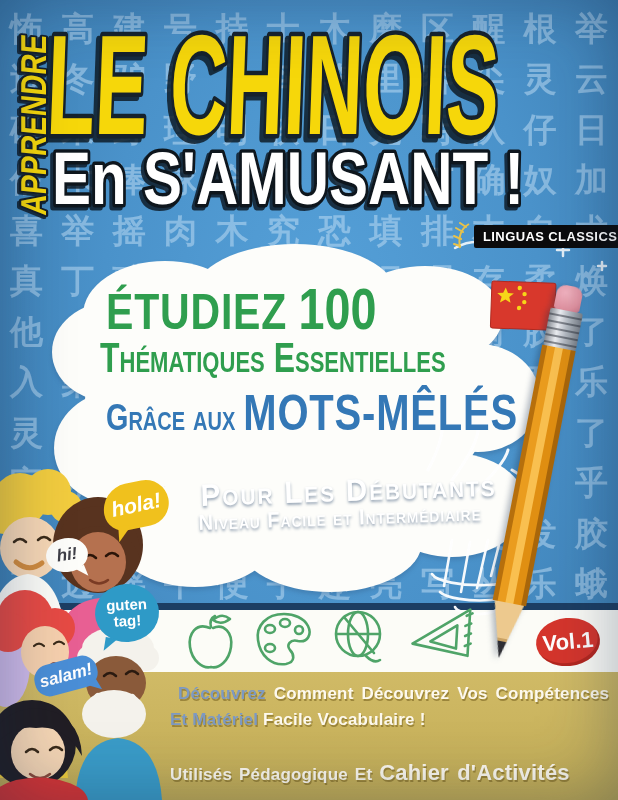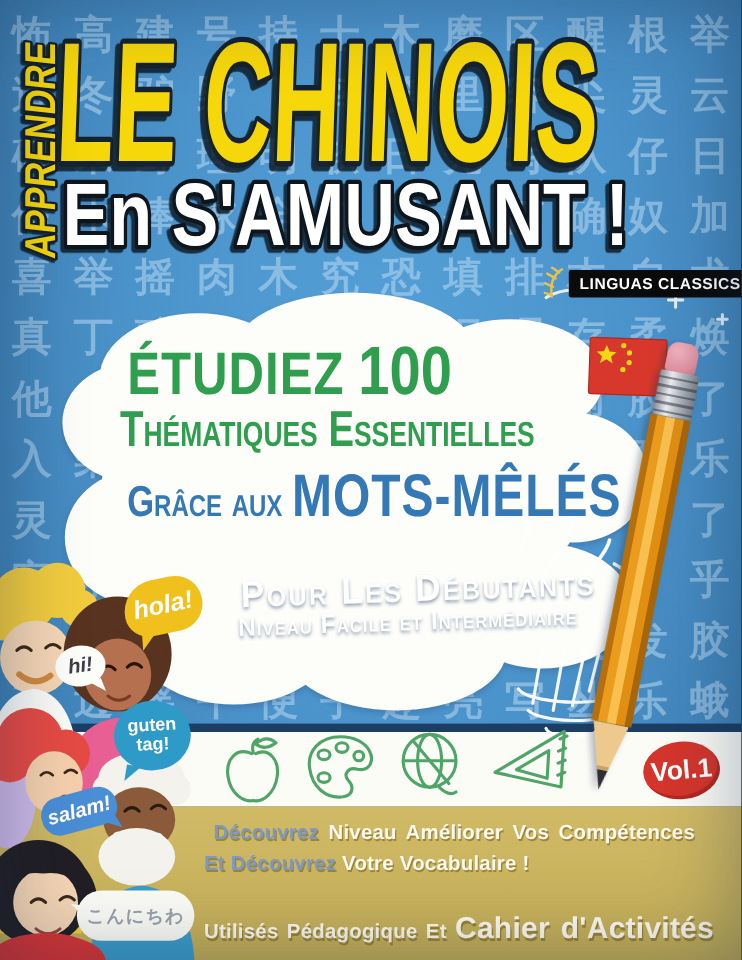--- a/index.html
+++ b/index.html
@@ -19,21 +19,21 @@
   .khaki{position:absolute;left:0;top:672px;width:618px;height:128px;z-index:2;
     background:linear-gradient(180deg,#d0ba66,#c3ad55);}
   .bl{position:absolute;left:170px;white-space:nowrap;font-weight:bold;font-size:17px;
     color:#fdf9ee;text-shadow:1px 2px 0 rgba(115,92,28,.55);letter-spacing:.2px;}
   .bl .lead{color:#7d99c2;}
   .bl .big{font-size:25px;}
   .l1{top:12px;left:178px;word-spacing:3px;}
   .l2{top:38px;}
   .l3{top:60px;word-spacing:7px;}
   .l4{top:88px;word-spacing:2px;}
-  .l4 .big{font-size:25px;}
+  .l4 .big{font-size:22px;}
   
   #art{position:absolute;left:0;top:0;z-index:3;}
   
   .titleSvg{position:absolute;overflow:visible;z-index:4;}
   #titleMain{left:42px;top:6px;filter:drop-shadow(-4px 4px 0 rgba(14,28,40,.85));}
   #titleSub{left:46px;top:142px;filter:drop-shadow(-3px 3px 0 rgba(10,20,30,.8));}
   #titleVert{left:8px;top:28px;filter:drop-shadow(-2px 2px 0 rgba(10,20,30,.8));}
   
   .badge{position:absolute;left:452px;top:222px;z-index:4;display:flex;align-items:center;gap:2px;}
   .badge-label{background:#0b0b0c;color:#fff;font-weight:bold;font-size:13px;
@@ -268,22 +268,22 @@
         <span>写</span>
         <span>丛</span>
         <span>乐</span>
         <span>蛾</span>
       </div>
     </div>
 
   <div class="navy-line"></div>
   <div class="white-strip"></div>
   <div class="khaki">
-    <div class="bl l1"><span class="lead">Découvrez</span> <span>Niveau Améliorer Vos Compétences</span></div>
-    <div class="bl l2"><span class="lead">Et Découvrez</span> <span>Votre Vocabulaire !</span></div>
+    <div class="bl l1"><span class="lead">Découvrez</span> <span>Comment Découvrez Vos Compétences</span></div>
+    <div class="bl l2"><span class="lead">Et Matériel</span> <span>Facile Vocabulaire !</span></div>
     <div class="bl l4"><span>Utilisés Pédagogique Et</span> <span class="big">Cahier d'Activités</span></div>
   </div>
 
   <svg id="art" width="618" height="800" viewBox="0 0 618 800">
 
     <g fill="#fdfdfa" filter="drop-shadow(0 3px 2px rgba(40,70,110,.25))">
       <ellipse cx="165" cy="315" rx="82" ry="54"></ellipse>
       <ellipse cx="295" cy="296" rx="102" ry="52"></ellipse>
       <ellipse cx="425" cy="316" rx="78" ry="50"></ellipse>
       <ellipse cx="478" cy="398" rx="62" ry="54"></ellipse>
@@ -439,21 +439,20 @@
     <span class="bg">MOTS-MÊLÉS</span>
   </div>
 
   <div class="level" id="lv1">Pour Les Débutants</div>
   <div class="level" id="lv2">Niveau Facile et Intermédiaire</div>
 
   <div class="bubble" id="bub-hola">hola!</div>
   <div class="bubble" id="bub-hi">hi!</div>
   <div class="bubble" id="bub-guten">guten tag!</div>
   <div class="bubble" id="bub-salam">salam!</div>
-  <div class="bubble" id="bub-konn">こんにちわ</div>
 
   <div class="vol">Vol.1</div>
 
   <div class="pencil">
     <div class="p-eraser"></div>
     <div class="p-ferrule"></div>
     <div class="p-body"></div>
     <div class="p-tip"></div>
   </div>
 

